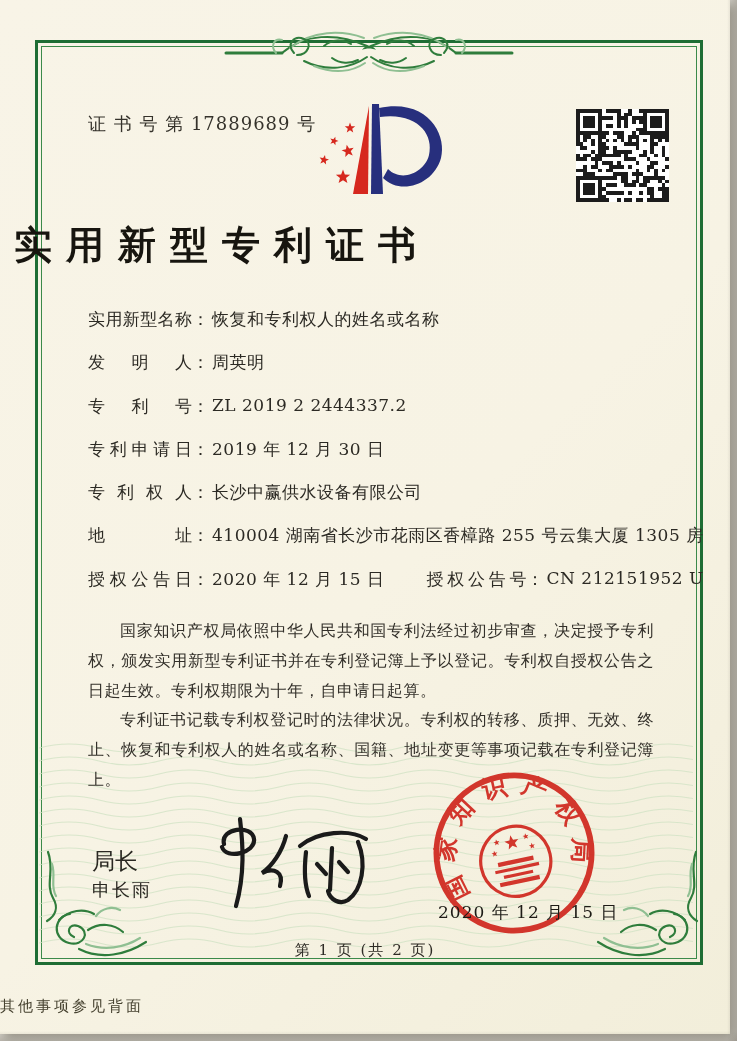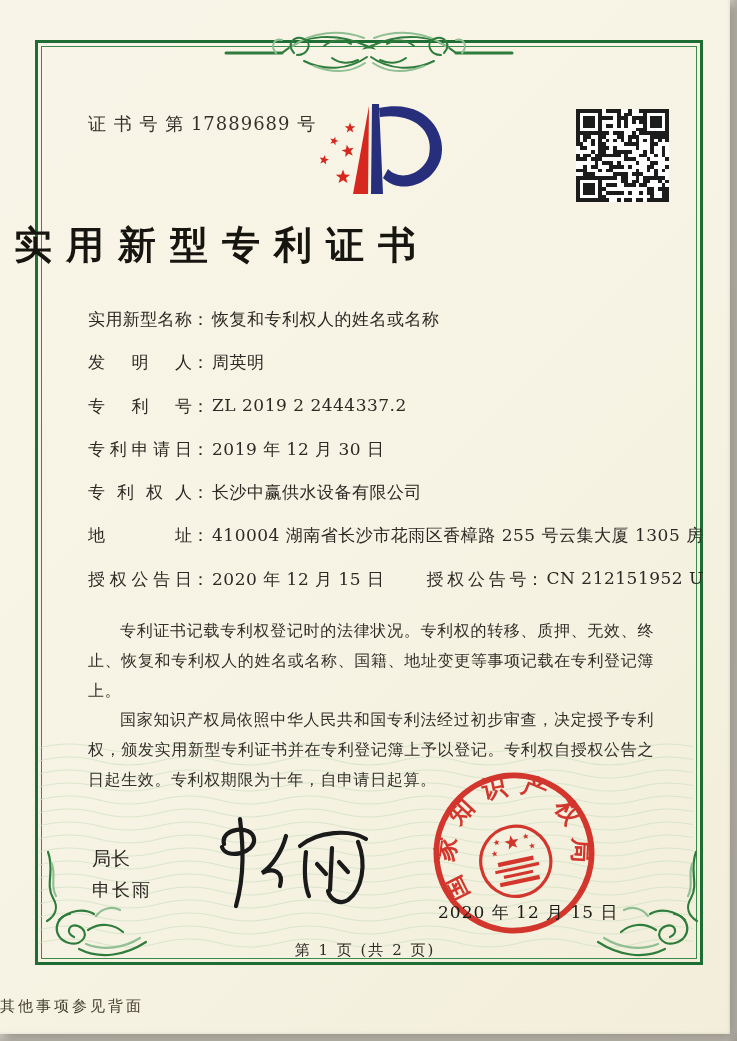--- a/index.html
+++ b/index.html
@@ -30,21 +30,21 @@
   .fields{position:absolute;left:88px;top:308px;width:580px;}
   .field-row{height:43.3px;font-size:17px;color:var(--text);white-space:nowrap;}
   .fl{display:inline-block;width:104px;text-align:justify;text-align-last:justify;vertical-align:top;}
   .fl2{display:inline-block;width:100px;margin-left:42px;text-align:justify;text-align-last:justify;vertical-align:top;}
   .fc{display:inline-block;vertical-align:top;}
   .fv{display:inline-block;margin-left:3px;letter-spacing:.5px;vertical-align:top;}
   .bodytext{position:absolute;left:88px;top:616px;width:566px;font-size:16px;
             line-height:1.86;color:#33302a;text-align:justify;letter-spacing:.6px;}
   .bodytext p{margin:0;text-indent:2em;}
   .waves{position:absolute;left:39px;top:742px;}
-  .signer-title{position:absolute;left:92px;top:846px;font-size:19px;color:#2a2822;}
+  .signer-title{position:absolute;left:92px;top:846px;font-size:23px;color:#2a2822;}
   .signer-name{position:absolute;left:92px;top:878px;font-size:18px;color:#2a2822;letter-spacing:2px;}
   .signature{position:absolute;left:200px;top:812px;}
   .seal{position:absolute;left:429px;top:768px;}
   .seal-date{position:absolute;left:438px;top:901px;font-size:17px;color:#1d1b16;letter-spacing:1px;}
   .page-footer{position:absolute;left:0;top:941px;width:730px;text-align:center;
                font-size:15px;color:#2e2b25;letter-spacing:2px;}
   .back-note{position:absolute;left:0;top:997px;width:730px;text-align:left;
              font-size:15px;color:#45412f;letter-spacing:3px;}
   .orn-top{position:absolute;left:224px;top:22px;}
   .orn-bl{position:absolute;left:40px;top:850px;}
@@ -468,22 +468,22 @@
         <div class="field-row"><span class="fl">实用新型名称</span><span class="fc">：</span><span class="fv">恢复和专利权人的姓名或名称</span></div>
         <div class="field-row"><span class="fl">发明人</span><span class="fc">：</span><span class="fv">周英明</span></div>
         <div class="field-row"><span class="fl">专利号</span><span class="fc">：</span><span class="fv">ZL 2019 2 2444337.2</span></div>
         <div class="field-row"><span class="fl">专利申请日</span><span class="fc">：</span><span class="fv">2019 年 12 月 30 日</span></div>
         <div class="field-row"><span class="fl">专利权人</span><span class="fc">：</span><span class="fv">长沙中赢供水设备有限公司</span></div>
         <div class="field-row"><span class="fl">地址</span><span class="fc">：</span><span class="fv">410004 湖南省长沙市花雨区香樟路 255 号云集大厦 1305 房</span></div>
         <div class="field-row"><span class="fl">授权公告日</span><span class="fc">：</span><span class="fv">2020 年 12 月 15 日</span><span class="fl2">授权公告号</span><span class="fc">：</span><span class="fv">CN 212151952 U</span></div>
       </div>
 
     <div class="bodytext">
+      <p>国家知识产权局依照中华人民共和国专利法经过初步审查，决定授予专利权，颁发实用新型专利证书并在专利登记簿上予以登记。专利权自授权公告之日起生效。专利权期限为十年，自申请日起算。</p>
       <p>专利证书记载专利权登记时的法律状况。专利权的转移、质押、无效、终止、恢复和专利权人的姓名或名称、国籍、地址变更等事项记载在专利登记簿上。</p>
-      <p>国家知识产权局依照中华人民共和国专利法经过初步审查，决定授予专利权，颁发实用新型专利证书并在专利登记簿上予以登记。专利权自授权公告之日起生效。专利权期限为十年，自申请日起算。</p>
     </div>
 
     <div class="signer-title">局长</div>
     <div class="signer-name">申长雨</div>
 
     <svg class="signature" width="185" height="100" viewBox="0 0 185 100">
       <g fill="none" stroke="#1a1a1a" stroke-width="4.2" stroke-linecap="round">
         <path d="M24 32 C20 16 52 12 54 27 C56 41 26 48 22 35"></path>
         <path d="M40 7 C43 32 45 62 36 94"></path>
         <path d="M86 24 C82 40 72 54 62 61 C74 55 84 60 80 74"></path>

